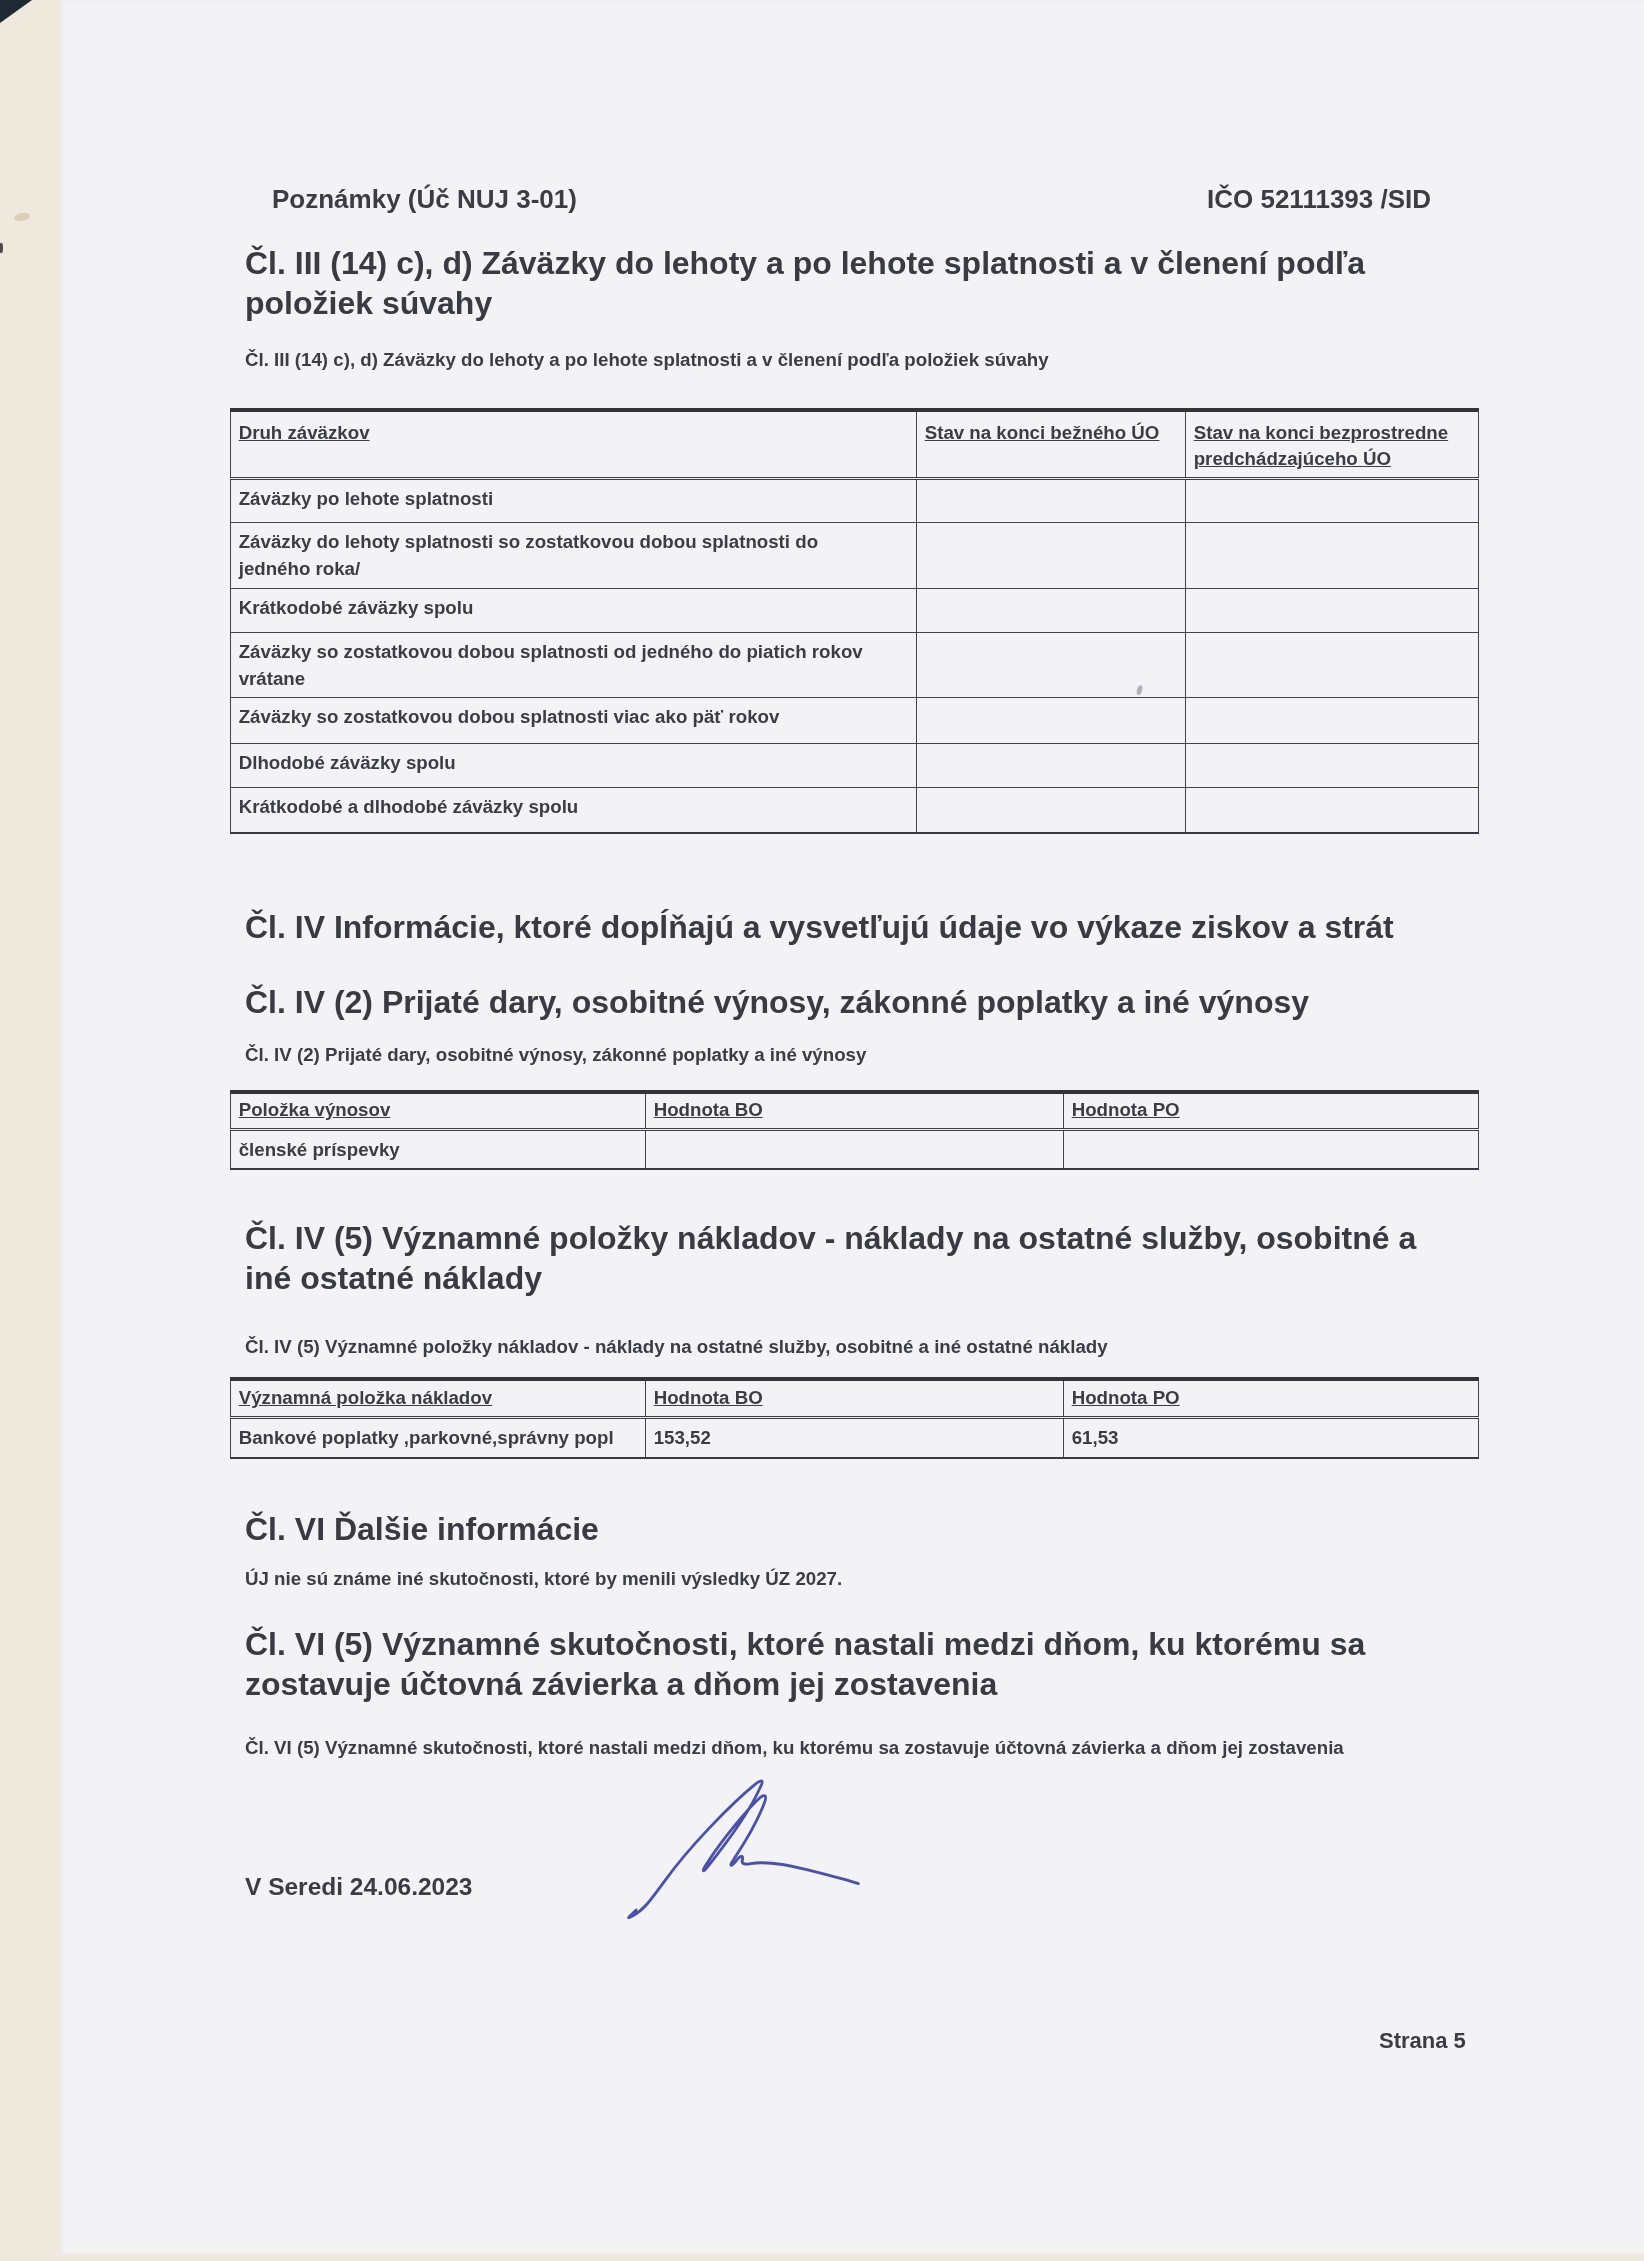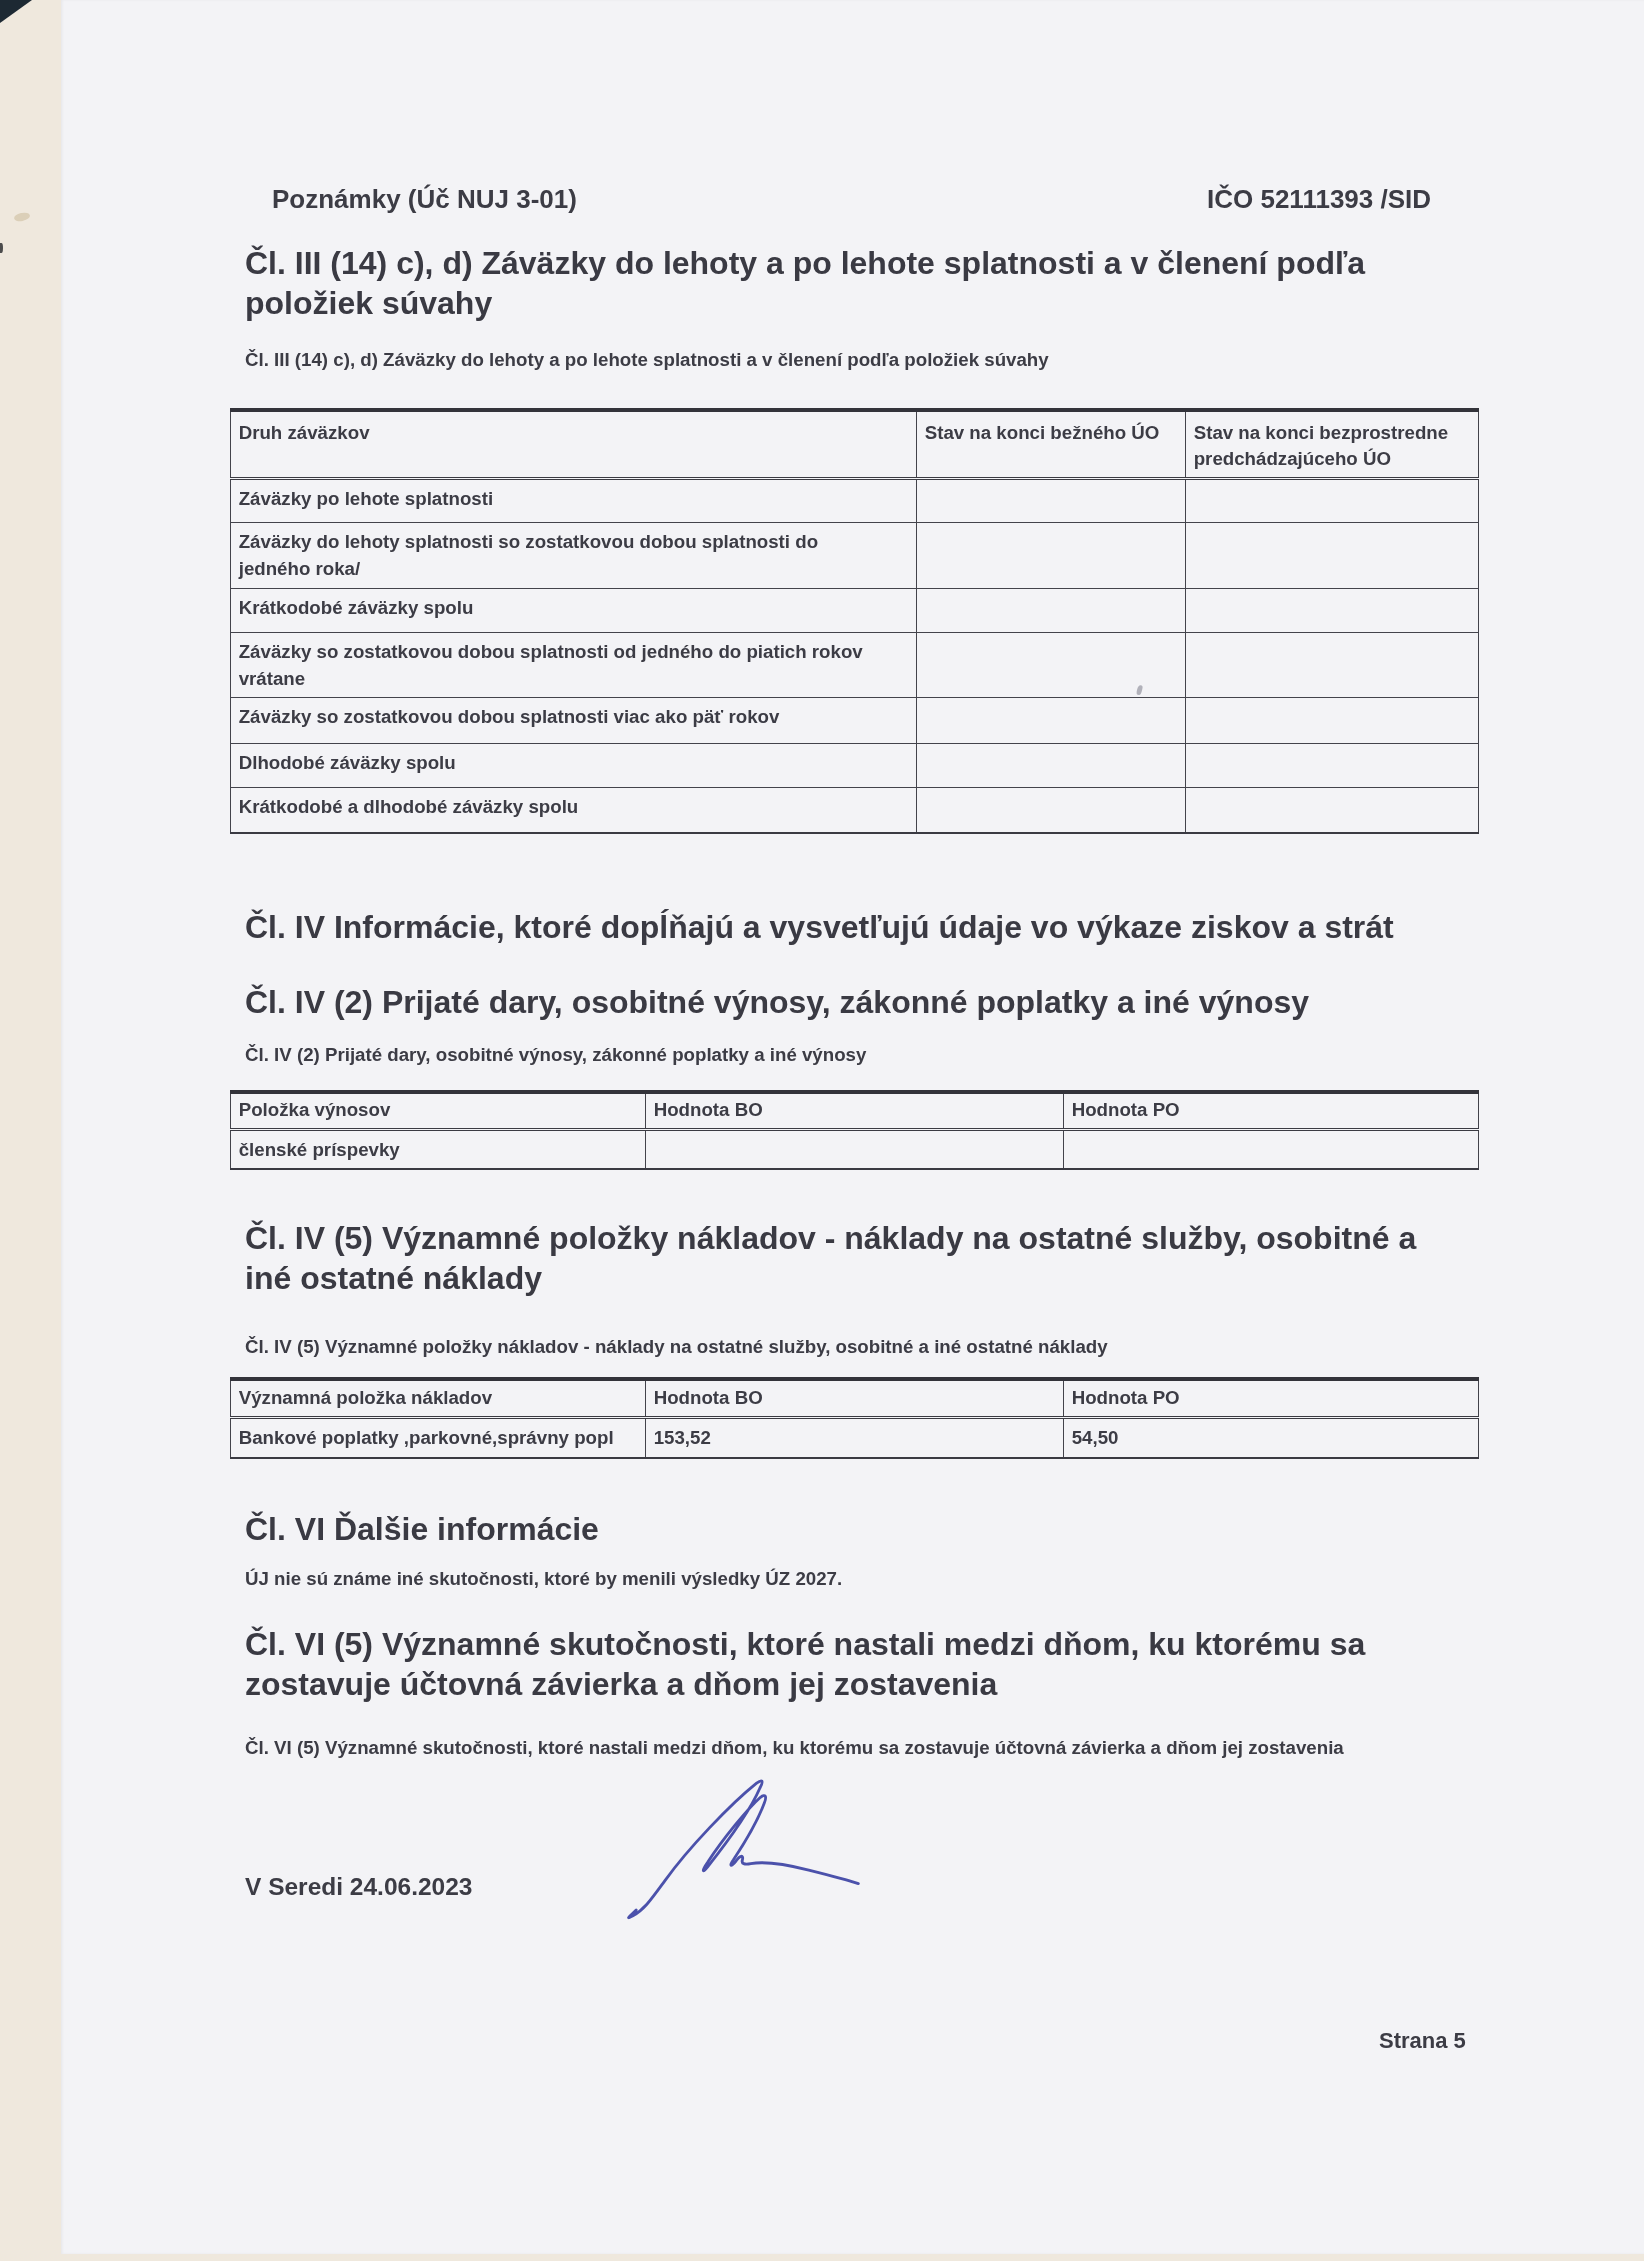--- a/index.html
+++ b/index.html
@@ -46,21 +46,21 @@
   table.tbl td{
     border:1.9px solid #43434b;
     vertical-align:top;
     font-weight:bold;font-size:18.7px;line-height:27px;color:#3c3c45;
     padding:5.2px 7.7px;
     overflow:hidden;
   }
   table.tbl tr.head td{
     border-top:4.5px solid #33333a;
     border-bottom:3.9px double #3a3a42;
-    line-height:26px;padding-top:7.7px;
+    line-height:26px;padding-top:7.7px;text-decoration:underline;
   }
   table.tbl tr.last td{border-bottom:2.6px solid #3a3a42;}
   .t1 col.c1{width:686px;} .t1 col.c2{width:269px;} .t1 col.c3{width:293px;}
   .t1 td.pad-r{padding-right:30px;}
   .t3cols col.c1{width:415px;} .t3cols col.c2{width:418px;} .t3cols col.c3{width:415px;}
   .cen{text-align:left;}
 </style>
 </head>
 <body>
 
@@ -167,21 +167,21 @@
       </colgroup>
     <tbody>
         <tr class="head" style="height:34px;">
       <td class="cen" style="padding-top:3.9px;">Významná položka nákladov</td>
       <td class="cen" style="padding-top:3.9px;">Hodnota BO</td>
       <td class="cen" style="padding-top:3.9px;">Hodnota PO</td>
     </tr>
     <tr class="last" style="height:40px;">
       <td>Bankové poplatky ,parkovné,správny popl</td>
       <td class="cen">153,52</td>
-      <td class="cen">54,50</td>
+      <td class="cen">61,53</td>
     </tr>
   </tbody>
     </table>
 </div>
 
 <div class="txt h-big" style="left:245px;top:1509px;">Čl. VI Ďalšie informácie</div>
 <div class="txt h-sub" style="left:245px;top:1567px;">ÚJ nie sú známe iné skutočnosti, ktoré by menili výsledky ÚZ 2027.</div>
 <div class="txt h-big" style="left:245px;top:1624px;">Čl. VI (5) Významné skutočnosti, ktoré nastali medzi dňom, ku ktorému sa zostavuje účtovná závierka a dňom jej zostavenia</div>
 <div class="txt h-sub" style="left:245px;top:1736px;">Čl. VI (5) Významné skutočnosti, ktoré nastali medzi dňom, ku ktorému sa zostavuje účtovná závierka a dňom jej zostavenia</div>
 

